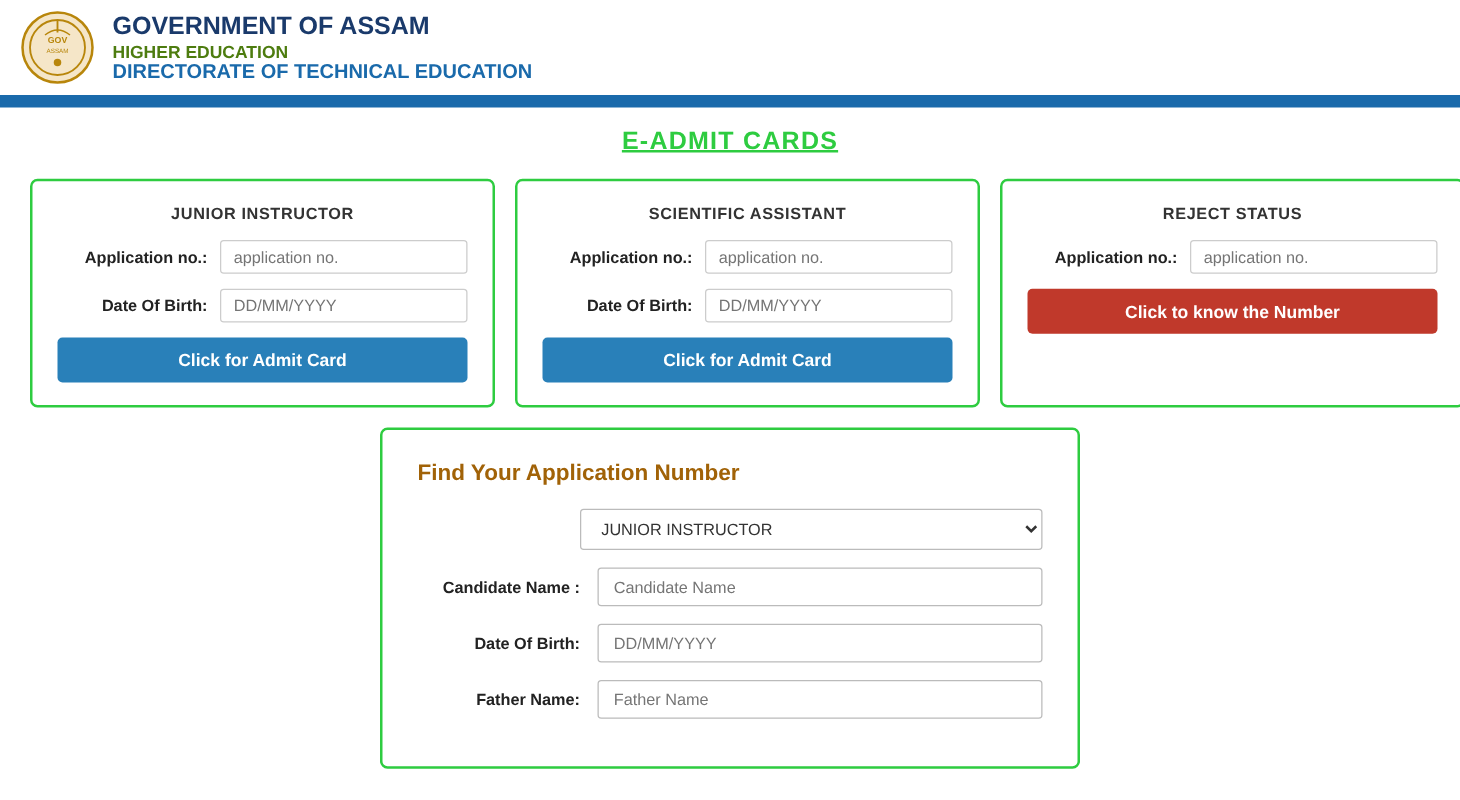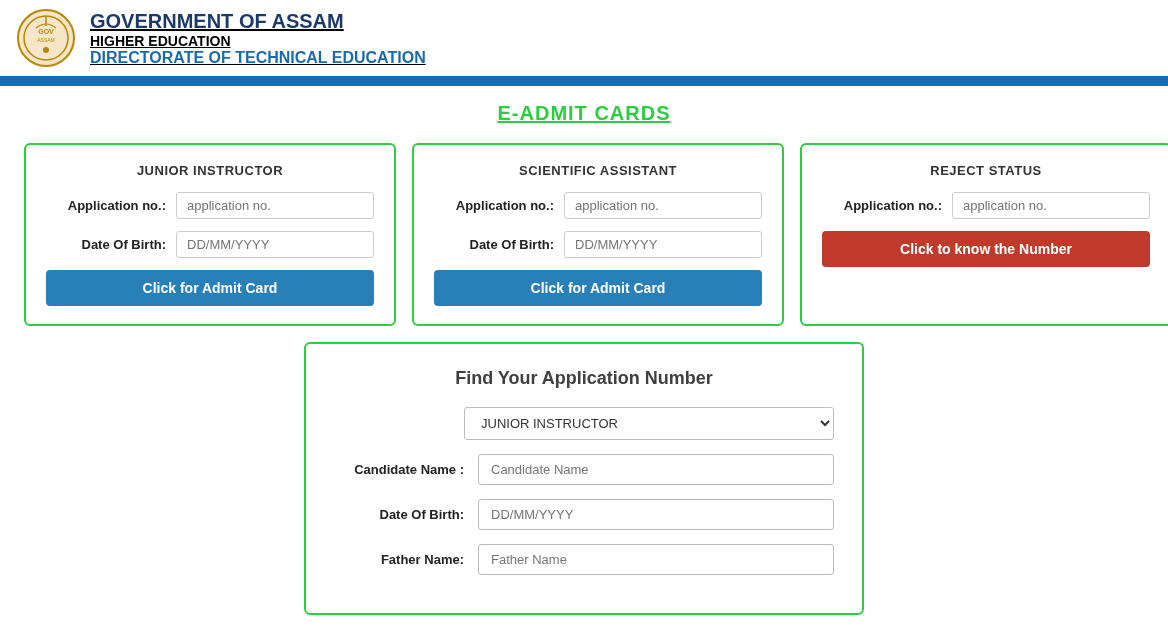--- a/index.html
+++ b/index.html
@@ -5,37 +5,36 @@
     * { box-sizing: border-box; margin: 0; padding: 0; }
     body { font-family: Arial, sans-serif; background: #fff; font-size: 14px; }
 
     
     .header {
       display: flex;
       align-items: center;
       padding: 8px 16px;
       background: #fff;
       border-bottom: 4px solid #1a6aab;
-      text-decoration: underline;
     }
     .header-logo {
       width: 60px;
       height: 60px;
       margin-right: 14px;
       flex-shrink: 0;
     }
     .header-text {}
     .header-gov {
       font-size: 20px;
       font-weight: bold;
       color: #1a3a6b;
     }
     .header-higher {
       font-size: 14px;
-      color: #000000;
+      color: #4d7c0f;
       font-weight: bold;
     }
     .header-dte {
       font-size: 16px;
       font-weight: bold;
       color: #1a6aab;
     }
     .blue-bar {
       height: 6px;
       background: #1a6aab;
@@ -129,24 +128,24 @@
     
     .find-app-section {
       border: 2px solid #2ecc40;
       border-radius: 6px;
       padding: 24px 28px;
       max-width: 560px;
       margin: 0 auto;
       background: #fff;
     }
     .find-app-title {
-      text-align: center;
+      text-align: left;
       font-size: 18px;
       font-weight: bold;
-      color: #404040;
+      color: #a16207;
       margin-bottom: 18px;
     }
     .find-form-row {
       display: flex;
       align-items: center;
       margin-bottom: 14px;
     }
     .find-label {
       font-weight: bold;
       font-size: 13px;

